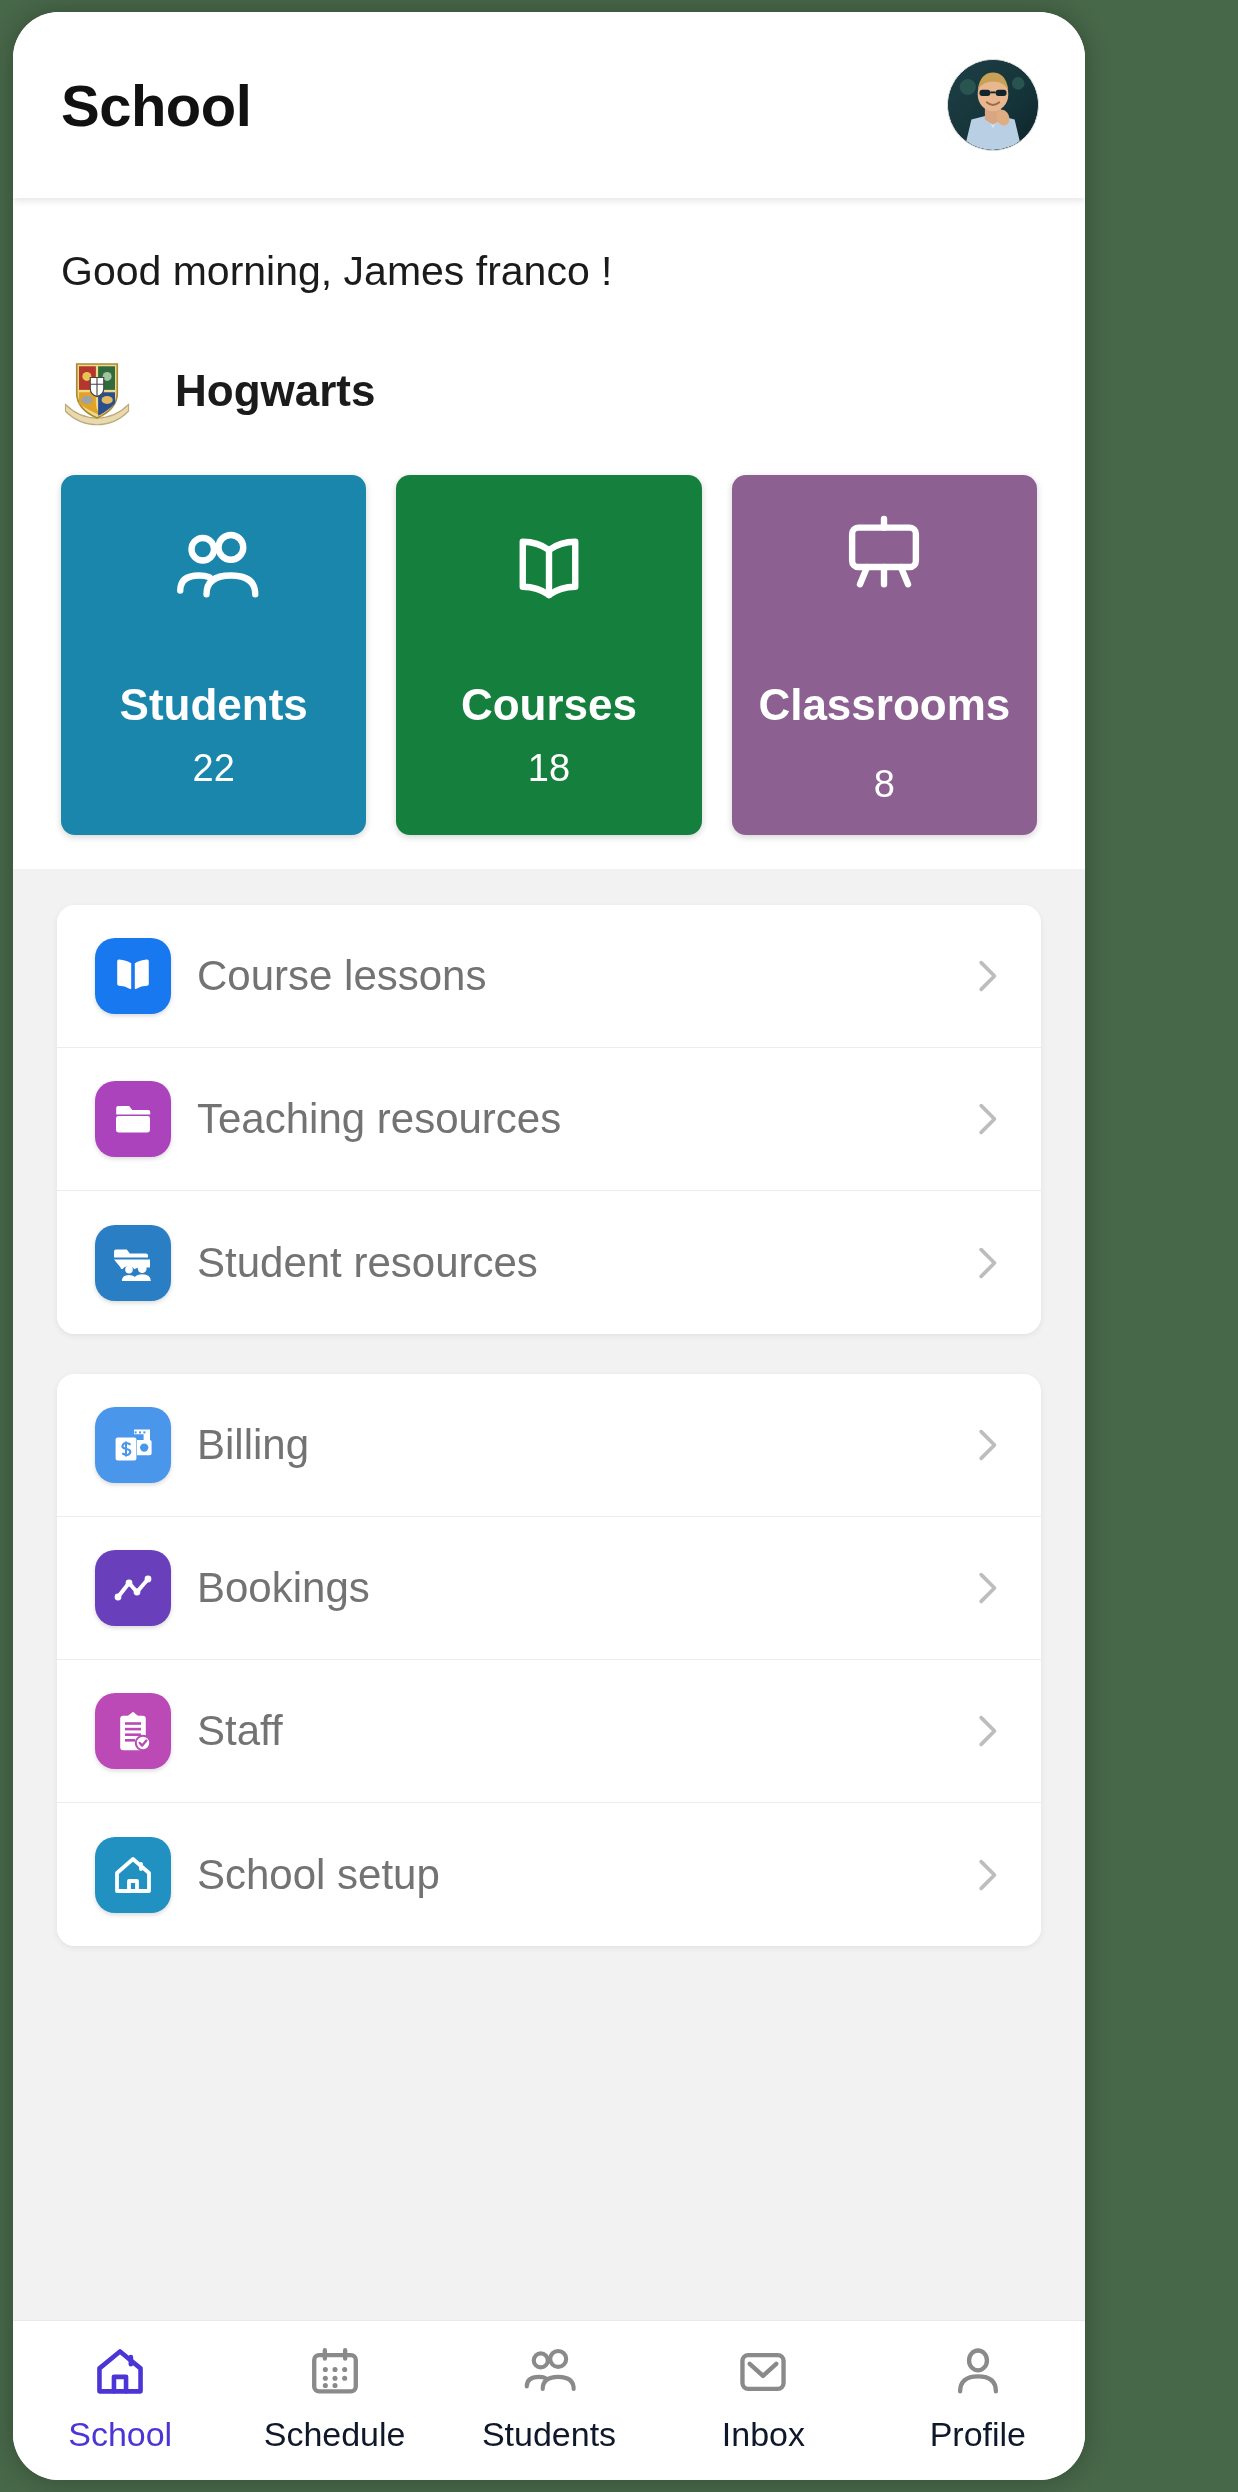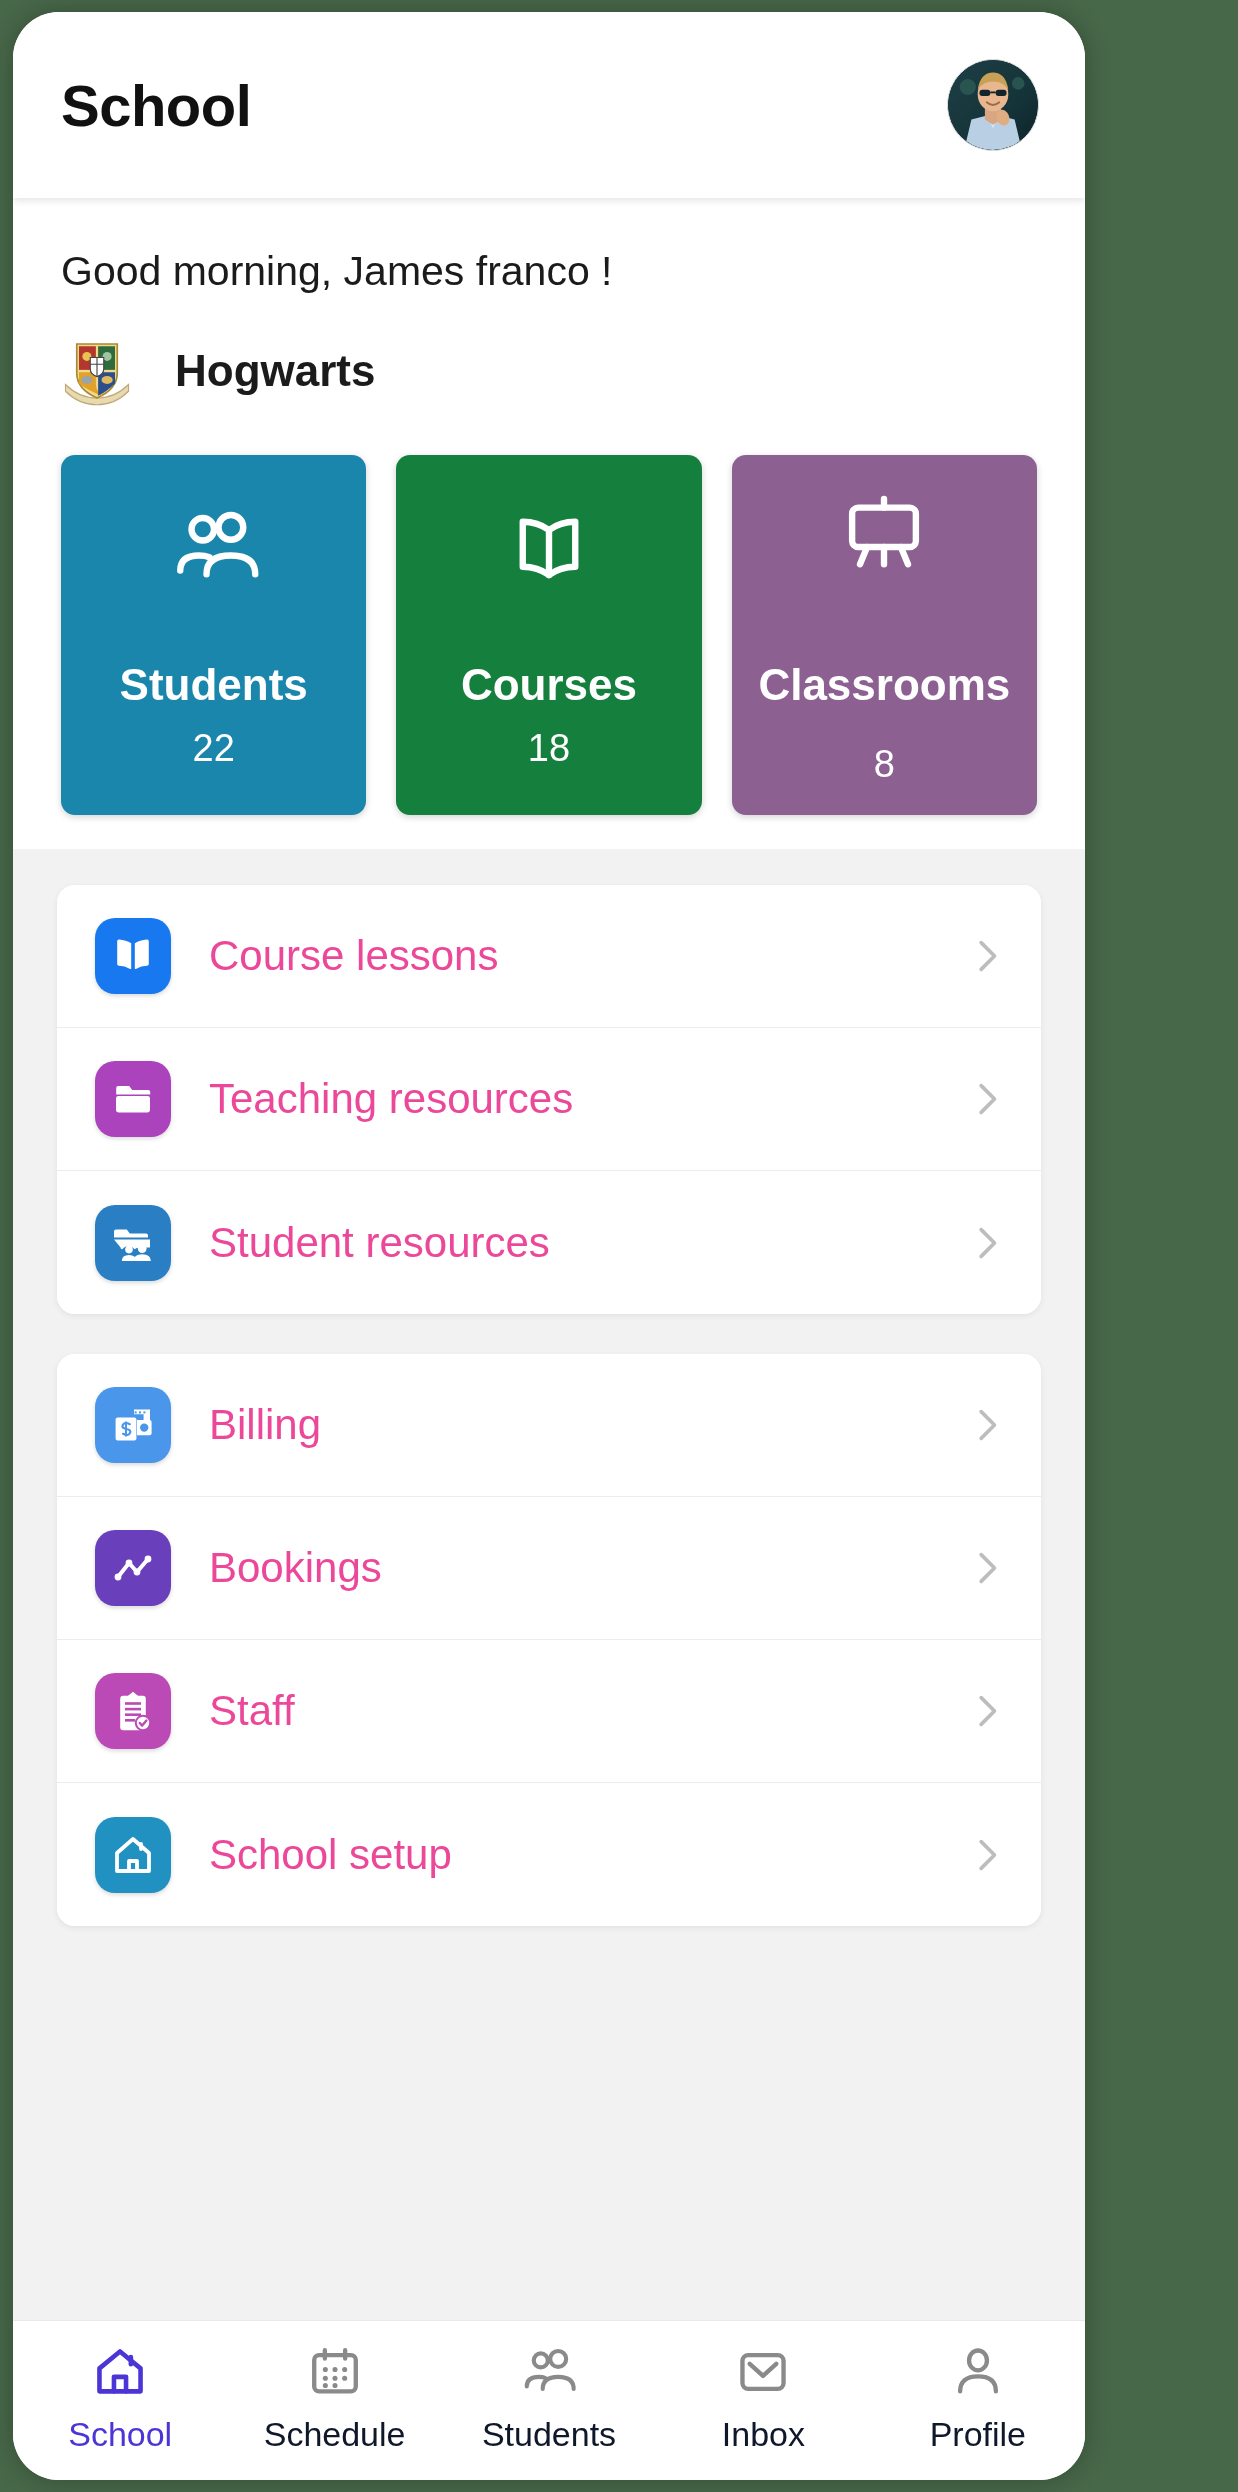--- a/index.html
+++ b/index.html
@@ -58,21 +58,21 @@
     display: flex;
     flex-direction: column;
   }
   .top-white {
     background: #ffffff;
     padding: 50px 48px 34px 48px;
   }
   .greeting {
     font-size: 41px;
     color: #1b1b1b;
-    margin-bottom: 40px;
+    margin-bottom: 60px;
     white-space: nowrap;
   }
   .school-row {
     display: flex;
     align-items: center;
     gap: 42px;
     margin-bottom: 48px;
   }
   .crest { width: 72px; height: 72px; flex: 0 0 auto; }
   .crest svg { display: block; width: 100%; height: 100%; }
@@ -132,22 +132,22 @@
     flex: 0 0 auto;
     display: flex;
     align-items: center;
     justify-content: center;
     box-shadow: 0 2px 4px rgba(0,0,0,.15);
   }
   .row-icon svg { display: block; width: 48px; height: 48px; }
   .row-label {
     flex: 1 1 auto;
     font-size: 42px;
-    color: #ec4899;
-    padding-left: 38px;
+    color: #737373;
+    padding-left: 26px;
   }
   .chevron { width: 40px; height: 52px; flex: 0 0 auto; }
   .chevron svg { display: block; width: 100%; height: 100%; }
 
   
   .tabbar {
     flex: 0 0 auto;
     height: 160px;
     background: #ffffff;
     border-top: 1px solid #e8e8e8;

